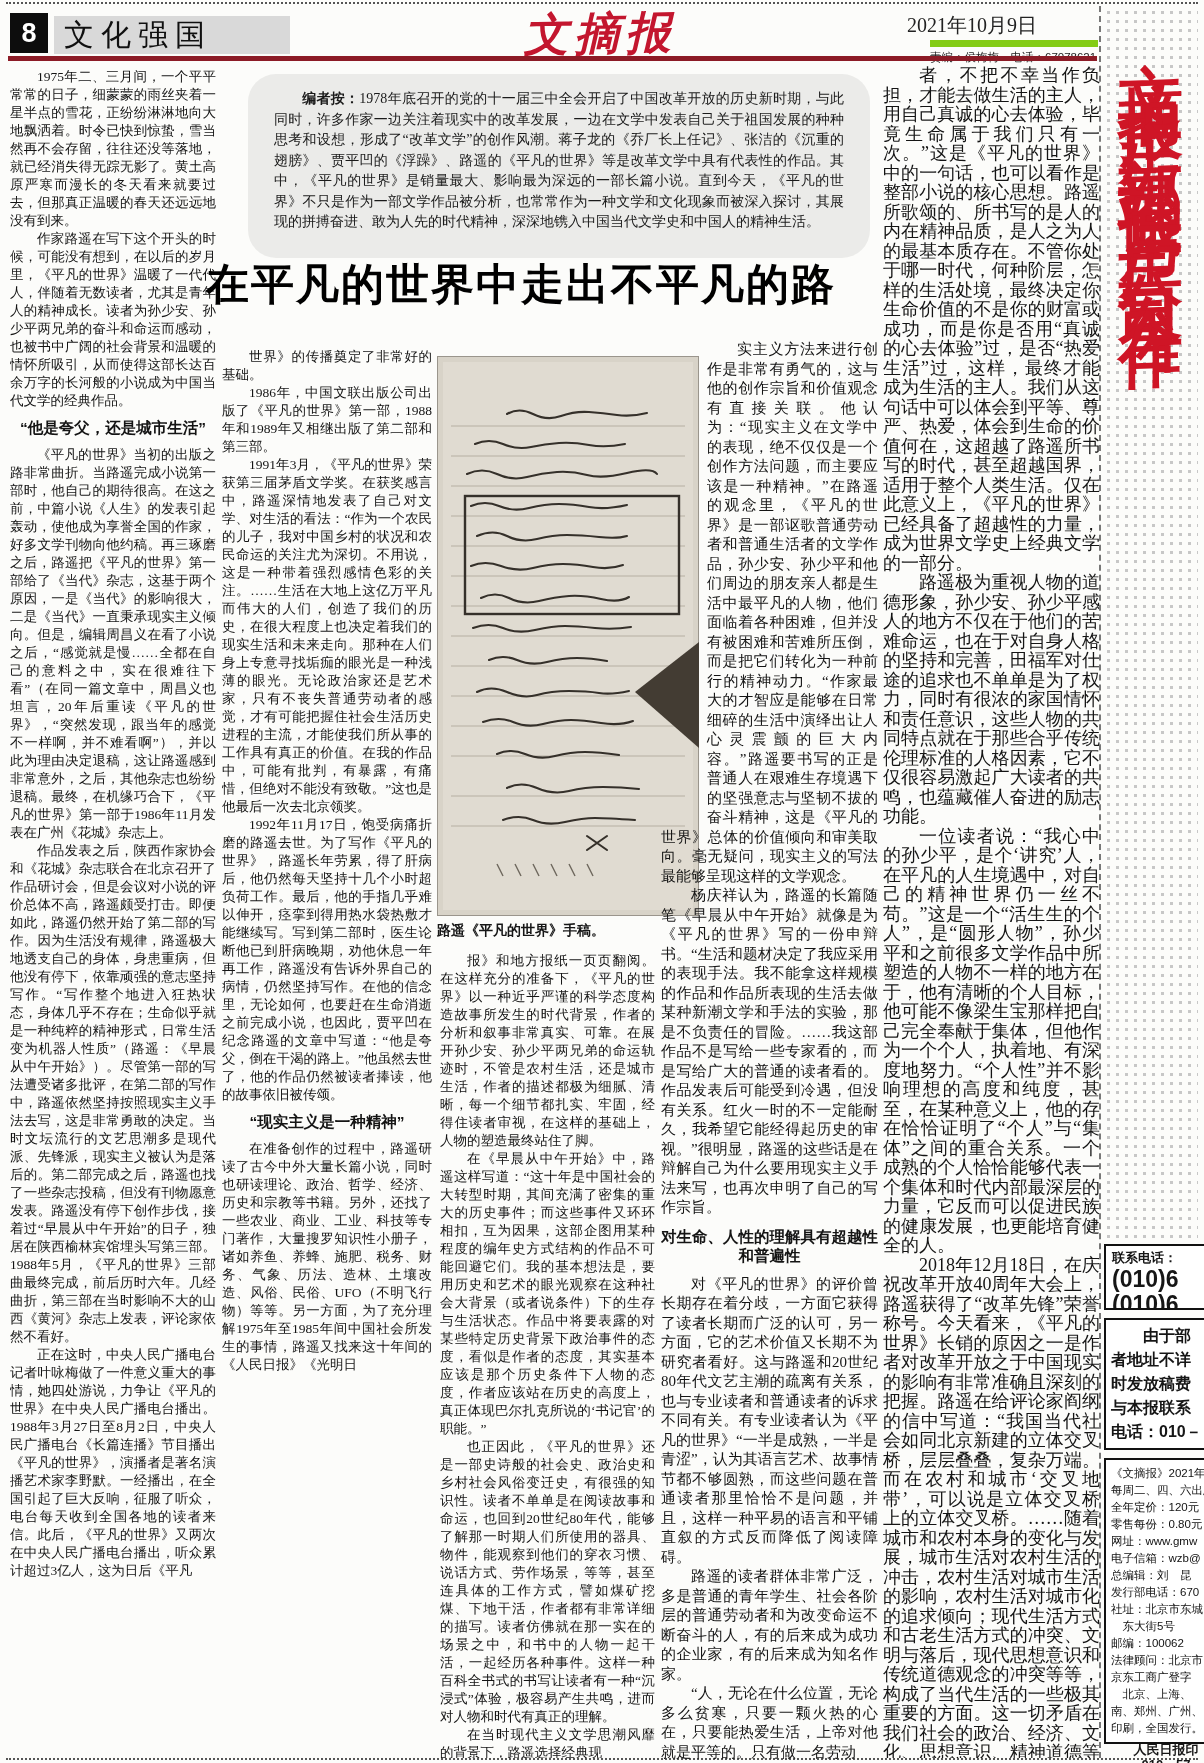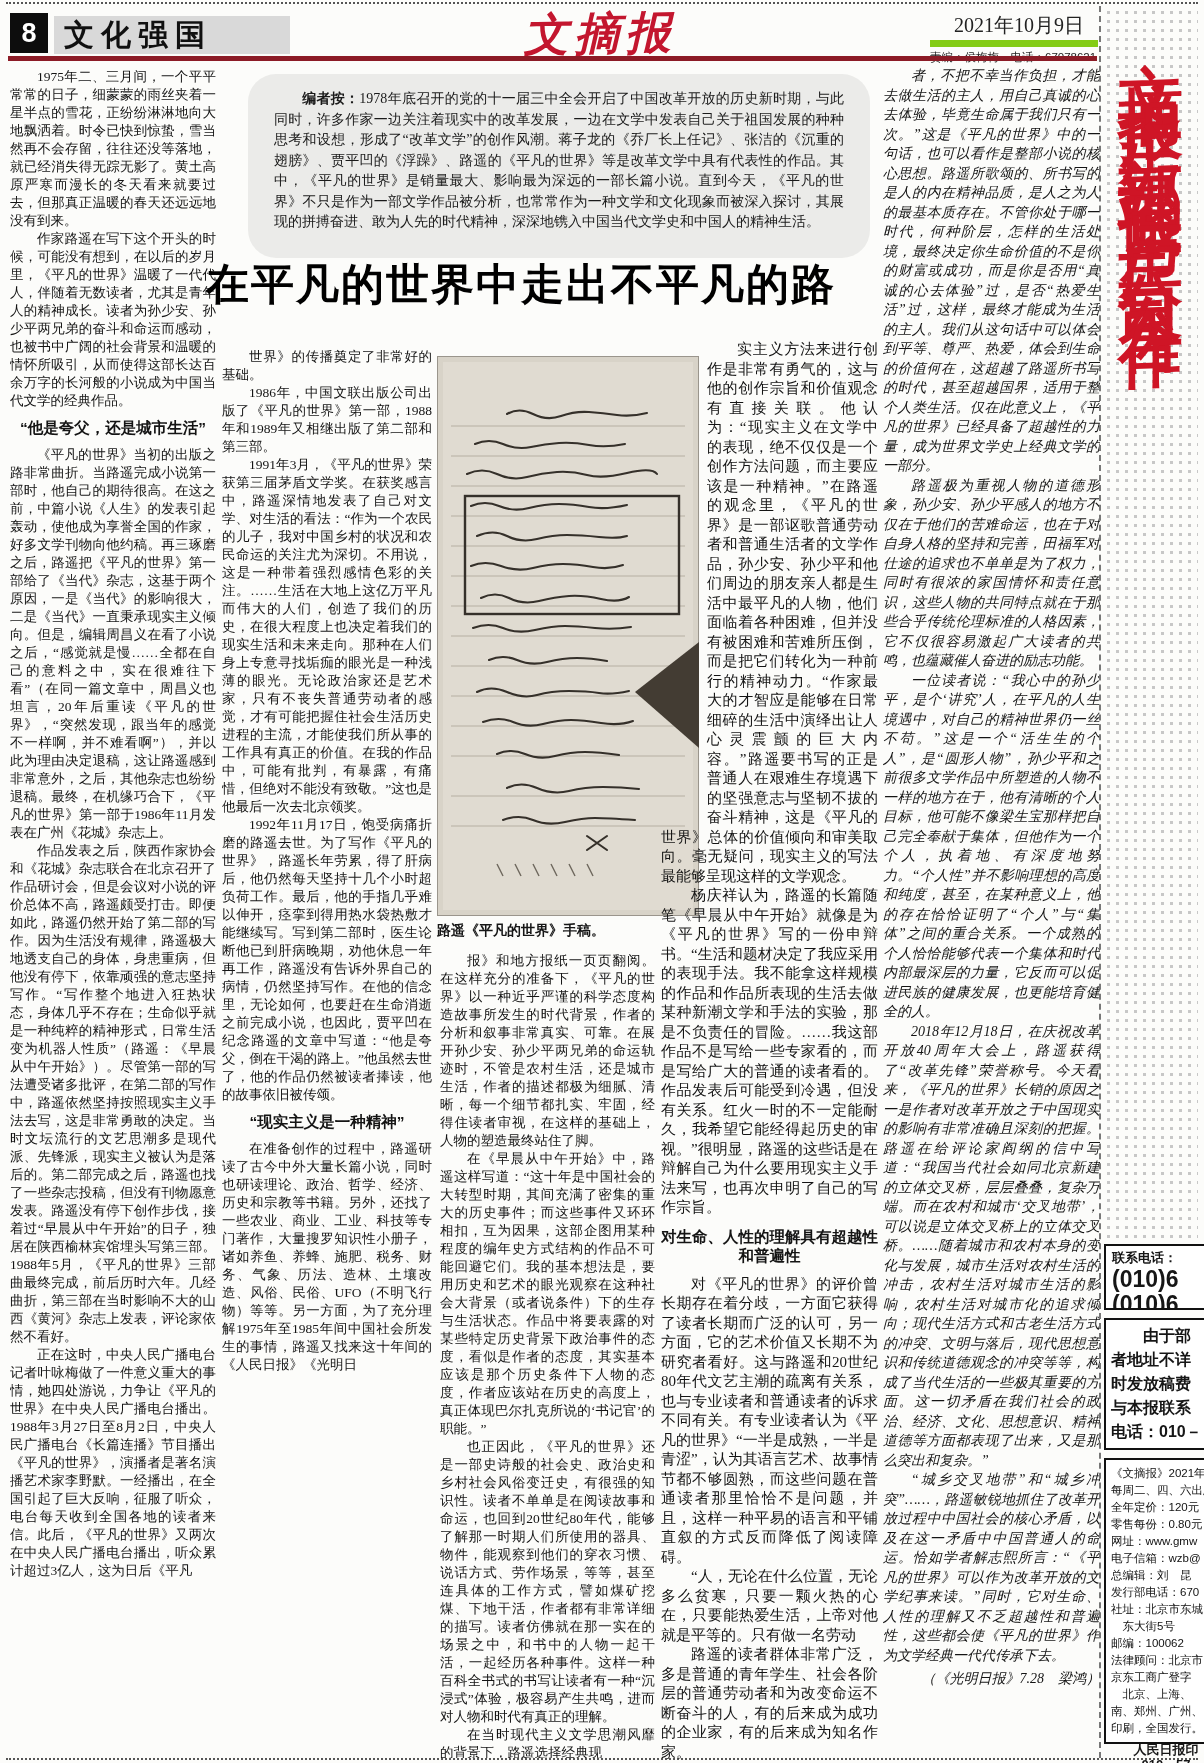--- a/index.html
+++ b/index.html
@@ -2,33 +2,33 @@
 <html><head>
 <meta charset="utf-8">
 <style>
   html,body{margin:0;padding:0;background:#e8e8e8;}
   .page{position:relative;width:1204px;height:1763px;background:#fcfcfa;margin:0 auto;overflow:hidden;font-family:"Liberation Sans",sans-serif;color:#161616;}
   .abs{position:absolute;}
   .dotline{border-top:2px dotted #555;height:0;}
   
   .pagenum{left:10px;top:13px;width:38px;height:40px;background:#0d0d0d;color:#fff;font-size:27px;font-weight:bold;text-align:center;line-height:40px;}
   .sectionband{left:54px;top:16px;width:236px;height:38px;background:#d9d9d9;}
-  .sectiontitle{left:64px;top:16px;font-size:30px;font-weight:700;letter-spacing:7px;line-height:38px;color:#101010;}
+  .sectiontitle{left:64px;top:16px;font-size:30px;font-weight:400;letter-spacing:7px;line-height:38px;color:#101010;}
   .masthead{left:460px;top:4px;width:280px;height:52px;text-align:center;font-family:"DejaVu Serif",serif;font-style:italic;font-weight:bold;font-size:45px;color:#c3162e;letter-spacing:6px;transform:rotate(-1deg);}
-  .dateline{left:954px;top:12px;width:170px;font-family:"Liberation Serif",serif;font-size:20px;color:#222;}
+  .dateline{left:907px;top:12px;width:170px;font-family:"Liberation Serif",serif;font-size:20px;color:#222;}
   .editorline{left:930px;top:40px;width:168px;font-size:11.5px;color:#222;border-top:7px solid #84cc16;padding-top:3px;}
   .redrule{left:8px;top:56px;width:1089px;height:5px;background:#8c1b26;}
   
   .bodycol{font-family:"Liberation Serif",serif;text-align:justify;overflow:hidden;color:#141414;}
   .bodycol p{margin:0;text-indent:2em;}
   .c1{left:10px;top:68px;width:206px;height:1690px;font-size:13.5px;line-height:18px;}
   .c2{left:222px;top:348px;width:210px;height:1420px;font-size:13.5px;line-height:18px;}
   .c3{left:440px;top:952px;width:215px;height:806px;font-size:13.5px;line-height:18px;}
   .c4{left:661px;top:340px;width:217px;height:1422px;font-size:15px;line-height:19.5px;}
-  .c5{left:883px;top:66px;width:217px;height:1692px;font-size:14px;line-height:19.5px;font-style:italic;}
+  .c5{left:883px;top:66px;width:217px;height:1692px;font-size:18px;line-height:19.5px;}
   .subhead{font-family:"Liberation Sans",sans-serif;font-weight:bold;text-align:center;text-indent:0 !important;margin:9px 0 !important;font-size:15.5px;}
   .credit{text-align:right;text-indent:0 !important;margin-top:4px !important;}
   
   .edbox{left:248px;top:74px;width:622px;height:184px;background:#ebebe9;border-radius:28px;box-sizing:border-box;padding:15px 26px;font-family:Liberation Serif, serif;font-size:14px;line-height:20.5px;text-align:justify;color:#1a1a1a;overflow:hidden;}
   .edbox .lead{font-weight:bold;}
   .edind{display:inline-block;width:2em;}
   
   .headline{left:173px;top:256px;width:696px;height:62px;text-align:center;font-size:43px;font-weight:900;letter-spacing:2px;color:#000;font-family:"Liberation Sans",sans-serif;white-space:nowrap;}
   
   .photo{left:437px;top:356px;width:262px;height:560px;}
@@ -144,22 +144,22 @@
     <p>也正因此，《平凡的世界》还是一部史诗般的社会史、政治史和乡村社会风俗变迁史，有很强的知识性。读者不单单是在阅读故事和命运，也回到20世纪80年代，能够了解那一时期人们所使用的器具、物件，能观察到他们的穿衣习惯、说话方式、劳作场景，等等，甚至连具体的工作方式，譬如煤矿挖煤、下地干活，作者都有非常详细的描写。读者仿佛就在那一实在的场景之中，和书中的人物一起干活，一起经历各种事件。这样一种百科全书式的书写让读者有一种“沉浸式”体验，极容易产生共鸣，进而对人物和时代有真正的理解。</p>
     <p>在当时现代主义文学思潮风靡的背景下，路遥选择经典现</p>
   </div>
 
   <div class="abs bodycol c4">
     <div class="overhang"></div>
     <p>实主义方法来进行创作是非常有勇气的，这与他的创作宗旨和价值观念有直接关联。他认为：“现实主义在文学中的表现，绝不仅仅是一个创作方法问题，而主要应该是一种精神。”在路遥的观念里，《平凡的世界》是一部讴歌普通劳动者和普通生活者的文学作品，孙少安、孙少平和他们周边的朋友亲人都是生活中最平凡的人物，他们面临着各种困难，但并没有被困难和苦难所压倒，而是把它们转化为一种前行的精神动力。“作家最大的才智应是能够在日常细碎的生活中演绎出让人心灵震颤的巨大内容。”路遥要书写的正是普通人在艰难生存境遇下的坚强意志与坚韧不拔的奋斗精神，这是《平凡的世界》总体的价值倾向和审美取向。毫无疑问，现实主义的写法最能够呈现这样的文学观念。</p>
     <p>杨庆祥认为，路遥的长篇随笔《早晨从中午开始》就像是为《平凡的世界》写的一份申辩书。“生活和题材决定了我应采用的表现手法。我不能拿这样规模的作品和作品所表现的生活去做某种新潮文学和手法的实验，那是不负责任的冒险。……我这部作品不是写给一些专家看的，而是写给广大的普通的读者看的。作品发表后可能受到冷遇，但没有关系。红火一时的不一定能耐久，我希望它能经得起历史的审视。”很明显，路遥的这些话是在辩解自己为什么要用现实主义手法来写，也再次申明了自己的写作宗旨。</p>
     <div class="subhead">对生命、人性的理解具有超越性和普遍性</div>
     <p>对《平凡的世界》的评价曾长期存在着分歧，一方面它获得了读者长期而广泛的认可，另一方面，它的艺术价值又长期不为研究者看好。这与路遥和20世纪80年代文艺主潮的疏离有关系，也与专业读者和普通读者的诉求不同有关。有专业读者认为《平凡的世界》“一半是成熟，一半是青涩”，认为其语言艺术、故事情节都不够圆熟，而这些问题在普通读者那里恰恰不是问题，并且，这样一种平易的语言和平铺直叙的方式反而降低了阅读障碍。</p>
+    <p>路遥的读者群体非常广泛，多是普通的青年学生、社会各阶层的普通劳动者和为改变命运不断奋斗的人，有的后来成为成功的企业家，有的后来成为知名作家。</p>
     <p>“人，无论在什么位置，无论多么贫寒，只要一颗火热的心在，只要能热爱生活，上帝对他就是平等的。只有做一名劳动</p>
-    <p>路遥的读者群体非常广泛，多是普通的青年学生、社会各阶层的普通劳动者和为改变命运不断奋斗的人，有的后来成为成功的企业家，有的后来成为知名作家。</p>
   </div>
 
   <div class="abs bodycol c5">
     <p>者，不把不幸当作负担，才能去做生活的主人，用自己真诚的心去体验，毕竟生命属于我们只有一次。”这是《平凡的世界》中的一句话，也可以看作是整部小说的核心思想。路遥所歌颂的、所书写的是人的内在精神品质，是人之为人的最基本质存在。不管你处于哪一时代，何种阶层，怎样的生活处境，最终决定你生命价值的不是你的财富或成功，而是你是否用“真诚的心去体验”过，是否“热爱生活”过，这样，最终才能成为生活的主人。我们从这句话中可以体会到平等、尊严、热爱，体会到生命的价值何在，这超越了路遥所书写的时代，甚至超越国界，适用于整个人类生活。仅在此意义上，《平凡的世界》已经具备了超越性的力量，成为世界文学史上经典文学的一部分。</p>
     <p>路遥极为重视人物的道德形象，孙少安、孙少平感人的地方不仅在于他们的苦难命运，也在于对自身人格的坚持和完善，田福军对仕途的追求也不单单是为了权力，同时有很浓的家国情怀和责任意识，这些人物的共同特点就在于那些合乎传统伦理标准的人格因素，它不仅很容易激起广大读者的共鸣，也蕴藏催人奋进的励志功能。</p>
     <p>一位读者说：“我心中的孙少平，是个‘讲究’人，在平凡的人生境遇中，对自己的精神世界仍一丝不苟。”这是一个“活生生的个人”，是“圆形人物”，孙少平和之前很多文学作品中所塑造的人物不一样的地方在于，他有清晰的个人目标，他可能不像梁生宝那样把自己完全奉献于集体，但他作为一个个人，执着地、有深度地努力。“个人性”并不影响理想的高度和纯度，甚至，在某种意义上，他的存在恰恰证明了“个人”与“集体”之间的重合关系。一个成熟的个人恰恰能够代表一个集体和时代内部最深层的力量，它反而可以促进民族的健康发展，也更能培育健全的人。</p>
     <p>2018年12月18日，在庆祝改革开放40周年大会上，路遥获得了“改革先锋”荣誉称号。今天看来，《平凡的世界》长销的原因之一是作者对改革开放之于中国现实的影响有非常准确且深刻的把握。路遥在给评论家阎纲的信中写道：“我国当代社会如同北京新建的立体交叉桥，层层叠叠，复杂万端。而在农村和城市‘交叉地带’，可以说是立体交叉桥上的立体交叉桥。……随着城市和农村本身的变化与发展，城市生活对农村生活的冲击，农村生活对城市生活的影响，农村生活对城市化的追求倾向；现代生活方式和古老生活方式的冲突、文明与落后，现代思想意识和传统道德观念的冲突等等，构成了当代生活的一些极其重要的方面。这一切矛盾在我们社会的政治、经济、文化、思想意识、精神道德等方面都表现了出来，又是那么突出和复杂。”</p>
     <p>“城乡交叉地带”和“城乡冲突”……，路遥敏锐地抓住了改革开放过程中中国社会的核心矛盾，以及在这一矛盾中中国普通人的命运。恰如学者解志熙所言：“《平凡的世界》可以作为改革开放的文学纪事来读。”同时，它对生命、人性的理解又不乏超越性和普遍性，这些都会使《平凡的世界》作为文学经典一代代传承下去。</p>
     <p class="credit">（《光明日报》7.28　梁鸿）</p>
   </div>

